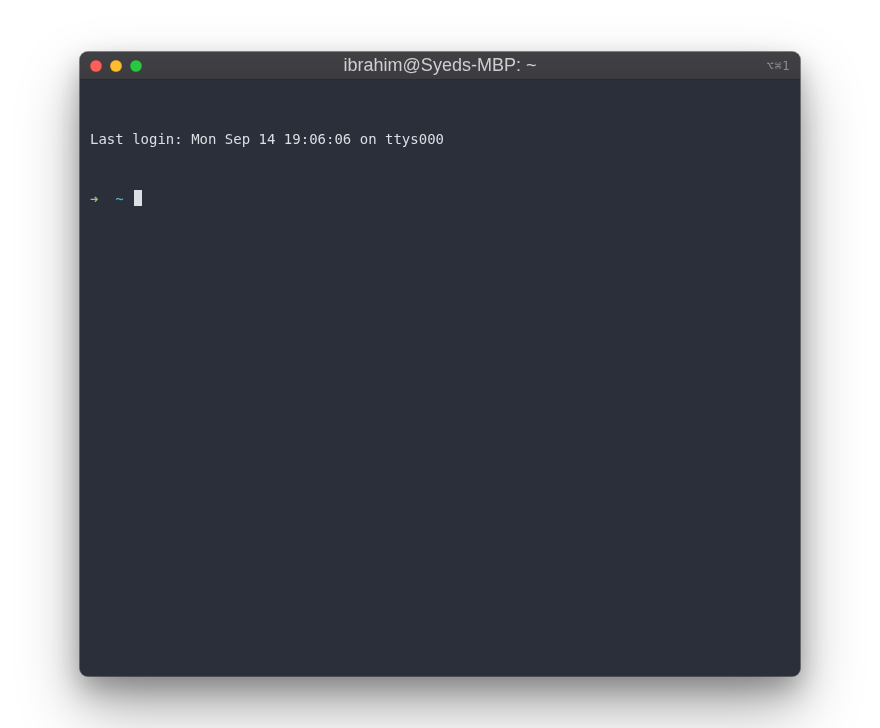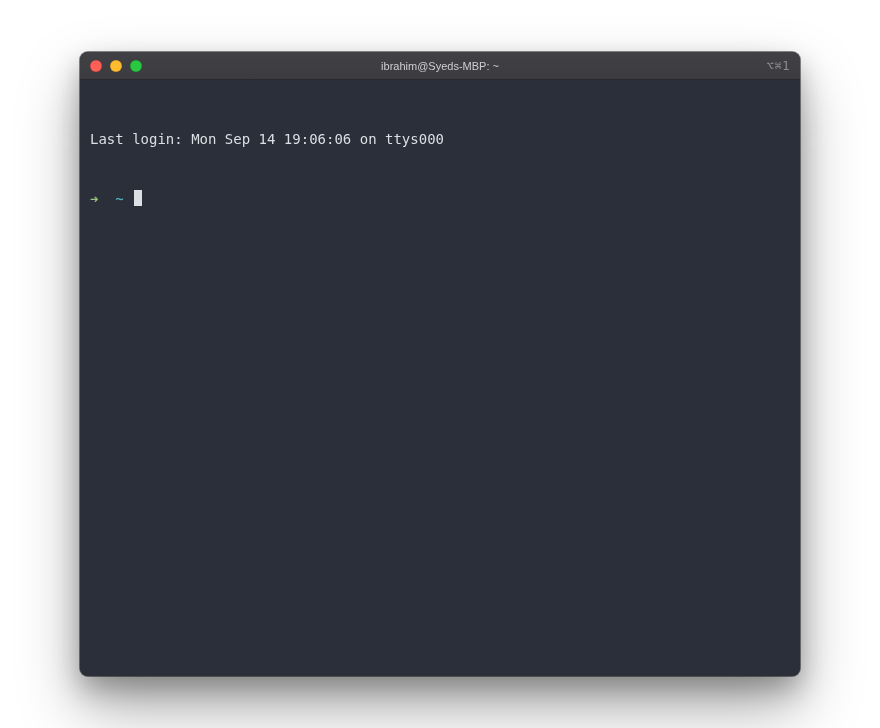--- a/index.html
+++ b/index.html
@@ -49,21 +49,21 @@
     }
     .dot.close { background: #ff5f57; }
     .dot.min { background: #febc2e; }
     .dot.max { background: #28c840; }
     .title {
       position: absolute;
       left: 0;
       right: 0;
       text-align: center;
       color: #cfcfd1;
-      font-size: 11px;
+      font-size: 18px;
       font-weight: 400;
       pointer-events: none;
       font-family: -apple-system, BlinkMacSystemFont, sans-serif;
     }
     .titlebar-right {
       margin-left: auto;
       color: #8d8d91;
       font-size: 12px;
       font-family: ui-monospace, "SF Mono", Menlo, Consolas, monospace;
       letter-spacing: 0.5px;

